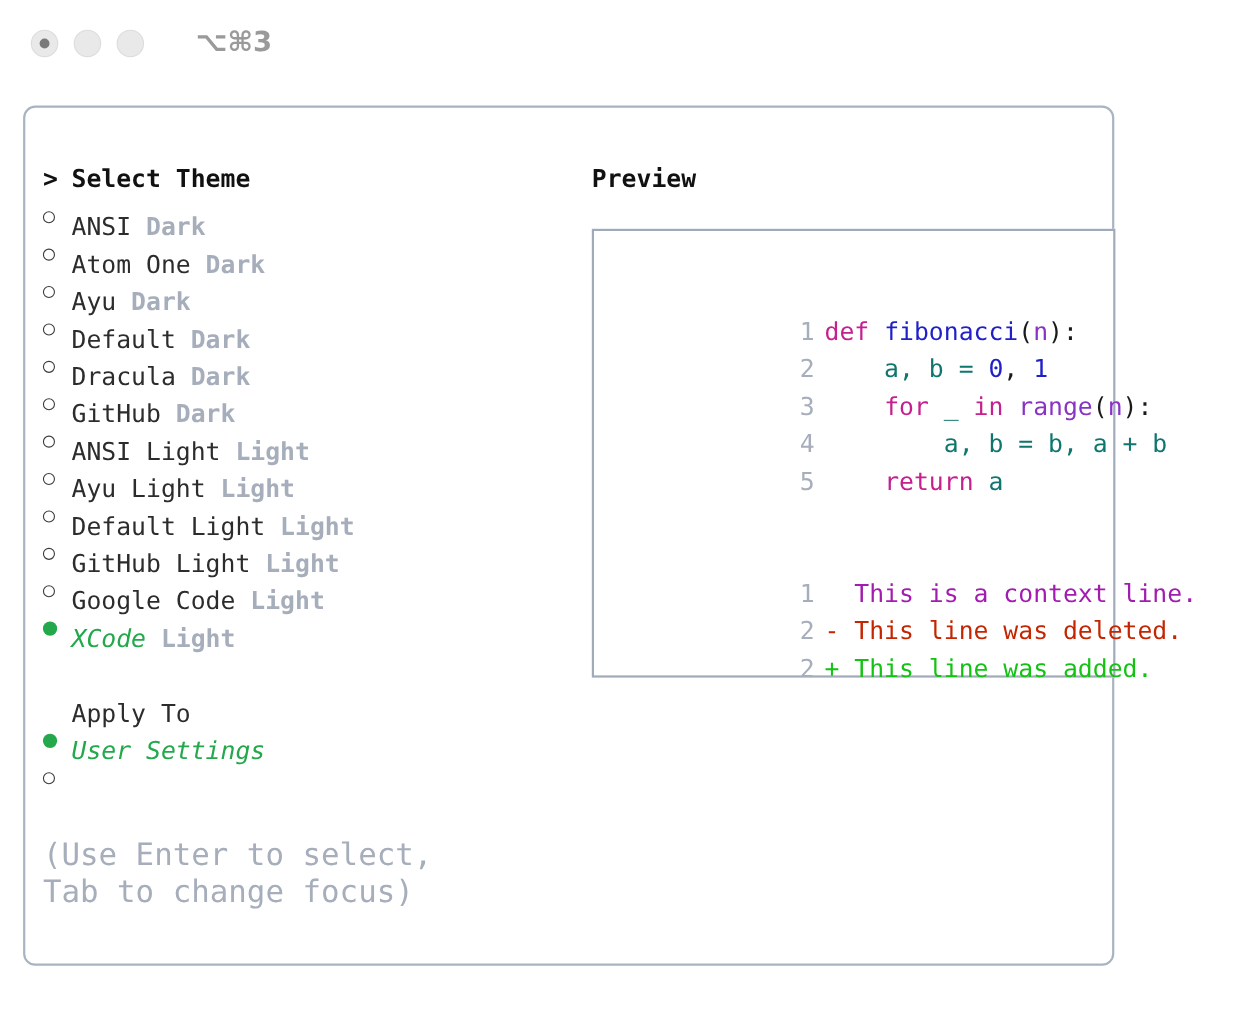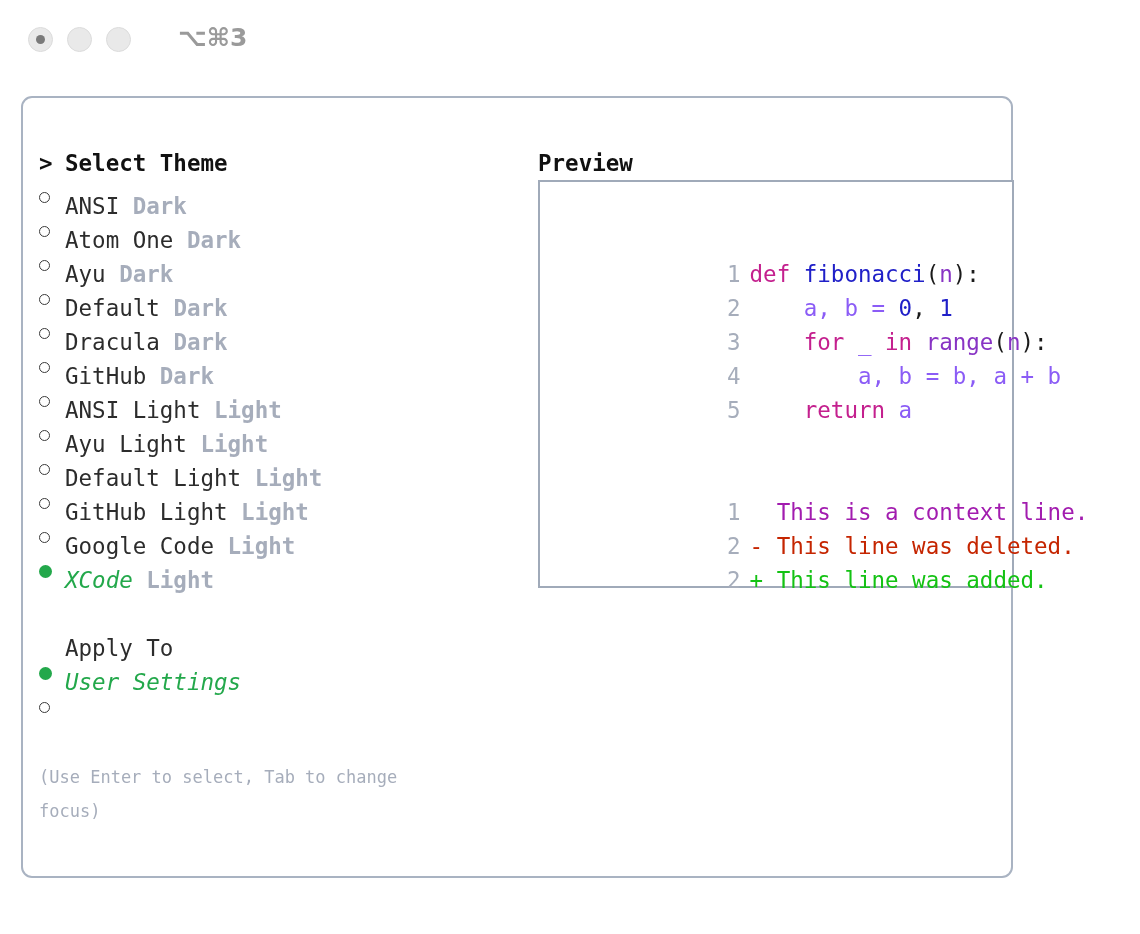--- a/index.html
+++ b/index.html
@@ -142,41 +142,42 @@
   .section-label {
     color: #2c2c2c;
     font-weight: normal;
   }
   .hint {
     position: absolute;
     left: 16px;
     top: 662px;
     width: 420px;
     color: #a6adbb;
-    font-size: 17px;
+    font-size: 28px;
     line-height: 34px;
     white-space: pre-wrap;
   }
   .gap-row { height: 34px; }
 
   
   .right-col {
     position: absolute;
     left: 479px;
     top: 48px;
     width: 490px;
     padding-left: 36px;
   }
   .preview-title {
     font-size: 22.5px;
     font-weight: bold;
     color: #111111;
     line-height: 34px;
   }
   .preview-box {
+    margin-top: 28px;
     width: 476px;
     height: 408px;
     border: 2px solid #a0aab9;
     box-sizing: border-box;
     background: #ffffff;
     position: relative;
   }
   .code-area {
     position: absolute;
     left: 12px;
@@ -196,21 +197,21 @@
     color: #a6adbb;
     margin-right: 9px;
   }
   .blank-line { height: 34px; }
 
   
   .kw   { color: #c4208e; }
   .fn   { color: #2020c8; }
   .num  { color: #2020c8; }
   .bi   { color: #8833c4; }
-  .var  { color: #8b5cf6; text-align: center; }
+  .var  { color: #0f766e; text-align: center; }
   .punc { color: #1a1a1a; }
   .ctx  { color: #a21caf; }
   .del  { color: #c52500; }
   .add  { color: #14c214; }
 </style>
 </head>
 <body>
 
 <div class="titlebar">
   <div class="traffic-lights">

